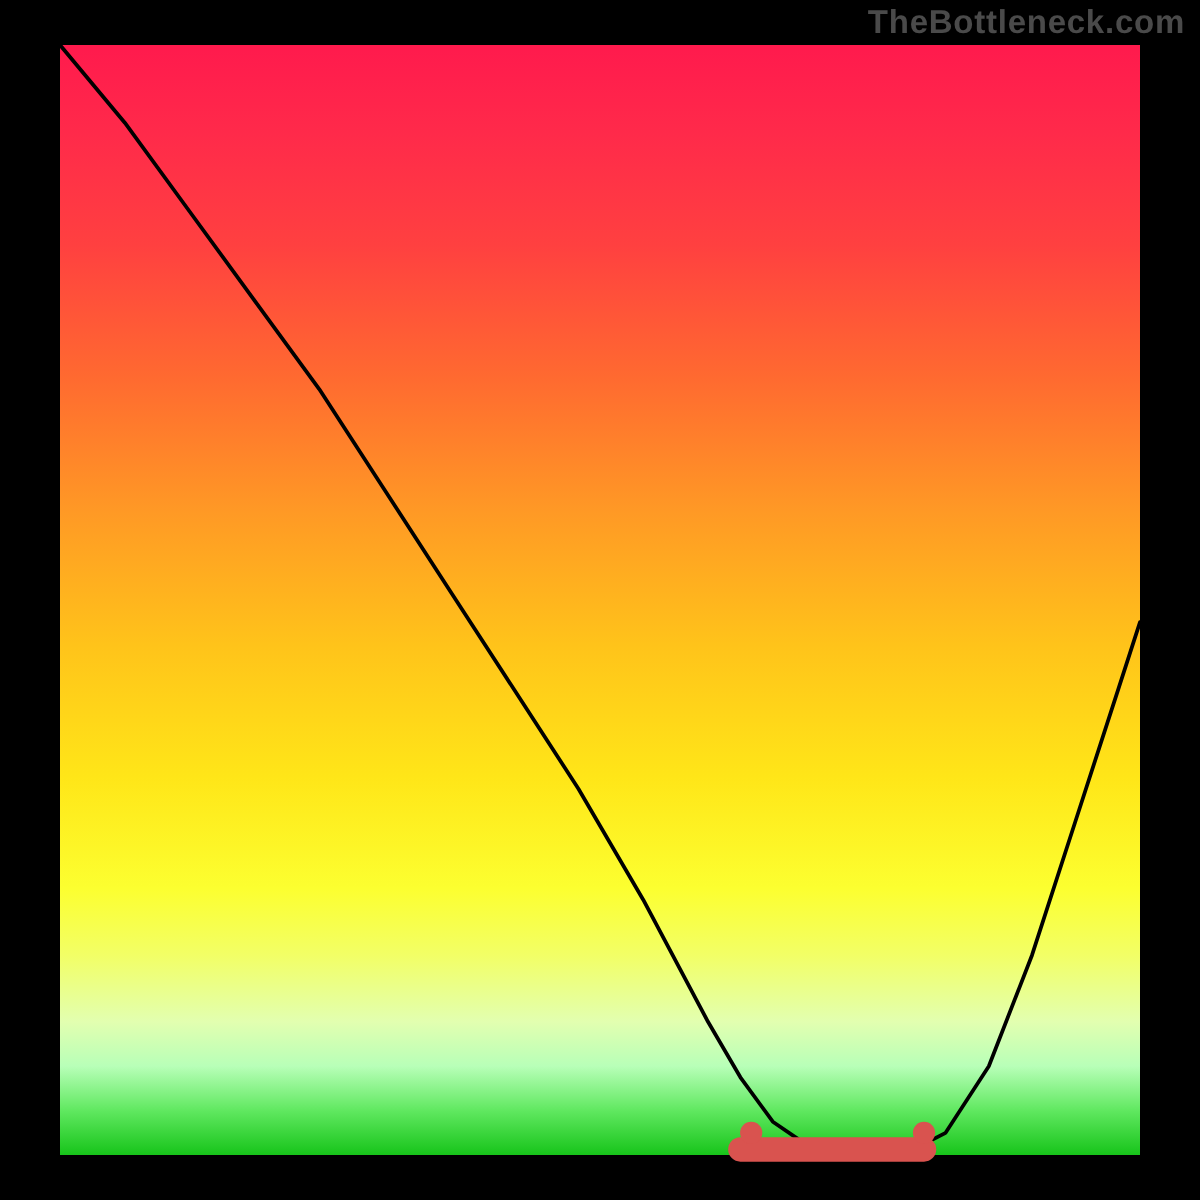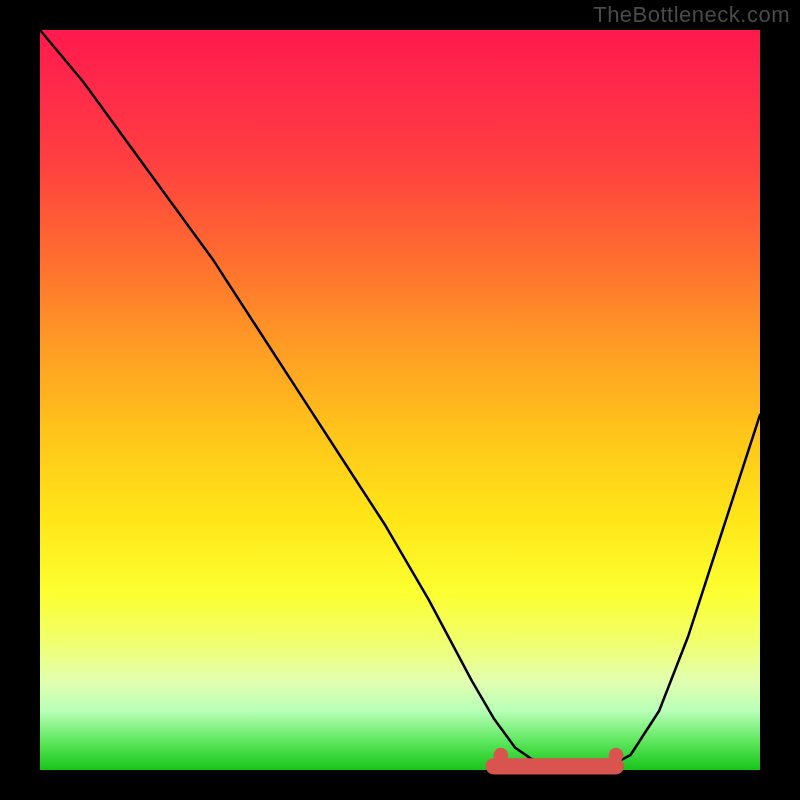--- a/index.html
+++ b/index.html
@@ -16,21 +16,21 @@
     width: 800px;
     height: 800px;
     background: #000;
   }
   .watermark {
     position: absolute;
     top: 2px;
     right: 10px;
     color: #4a4a4a;
     font-size: 22px;
-    font-weight: normal;
+    font-weight: bold;
     letter-spacing: 0.5px;
     z-index: 10;
   }
   .plot-area {
     position: absolute;
     left: 40px;
     top: 30px;
     width: 720px;
     height: 740px;
     

